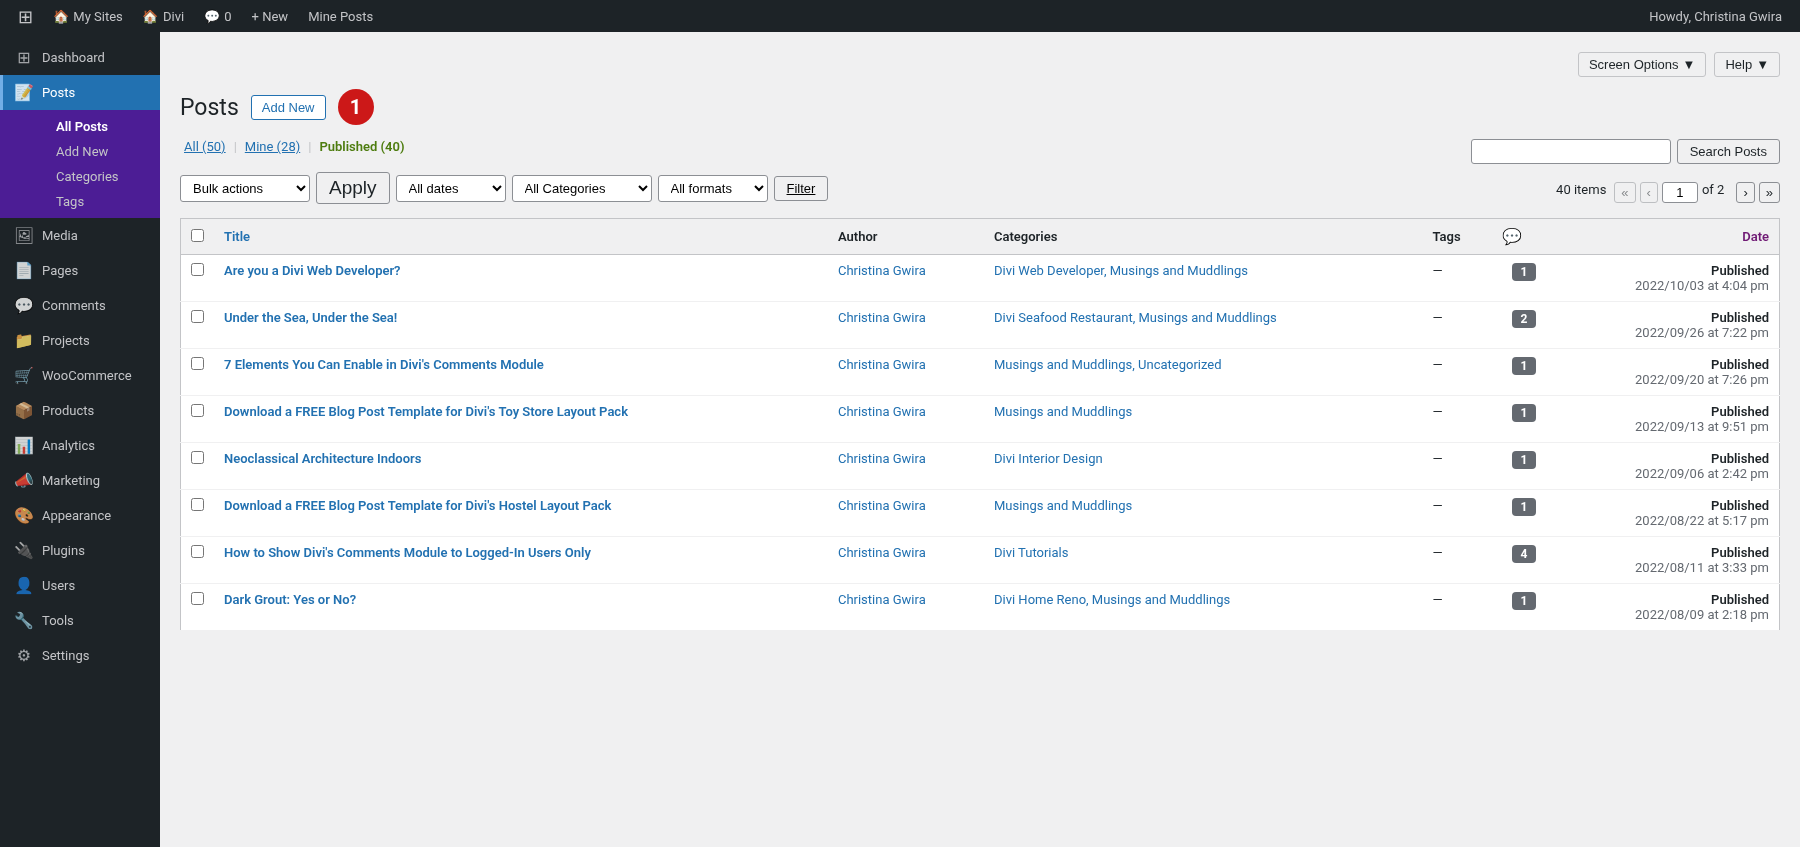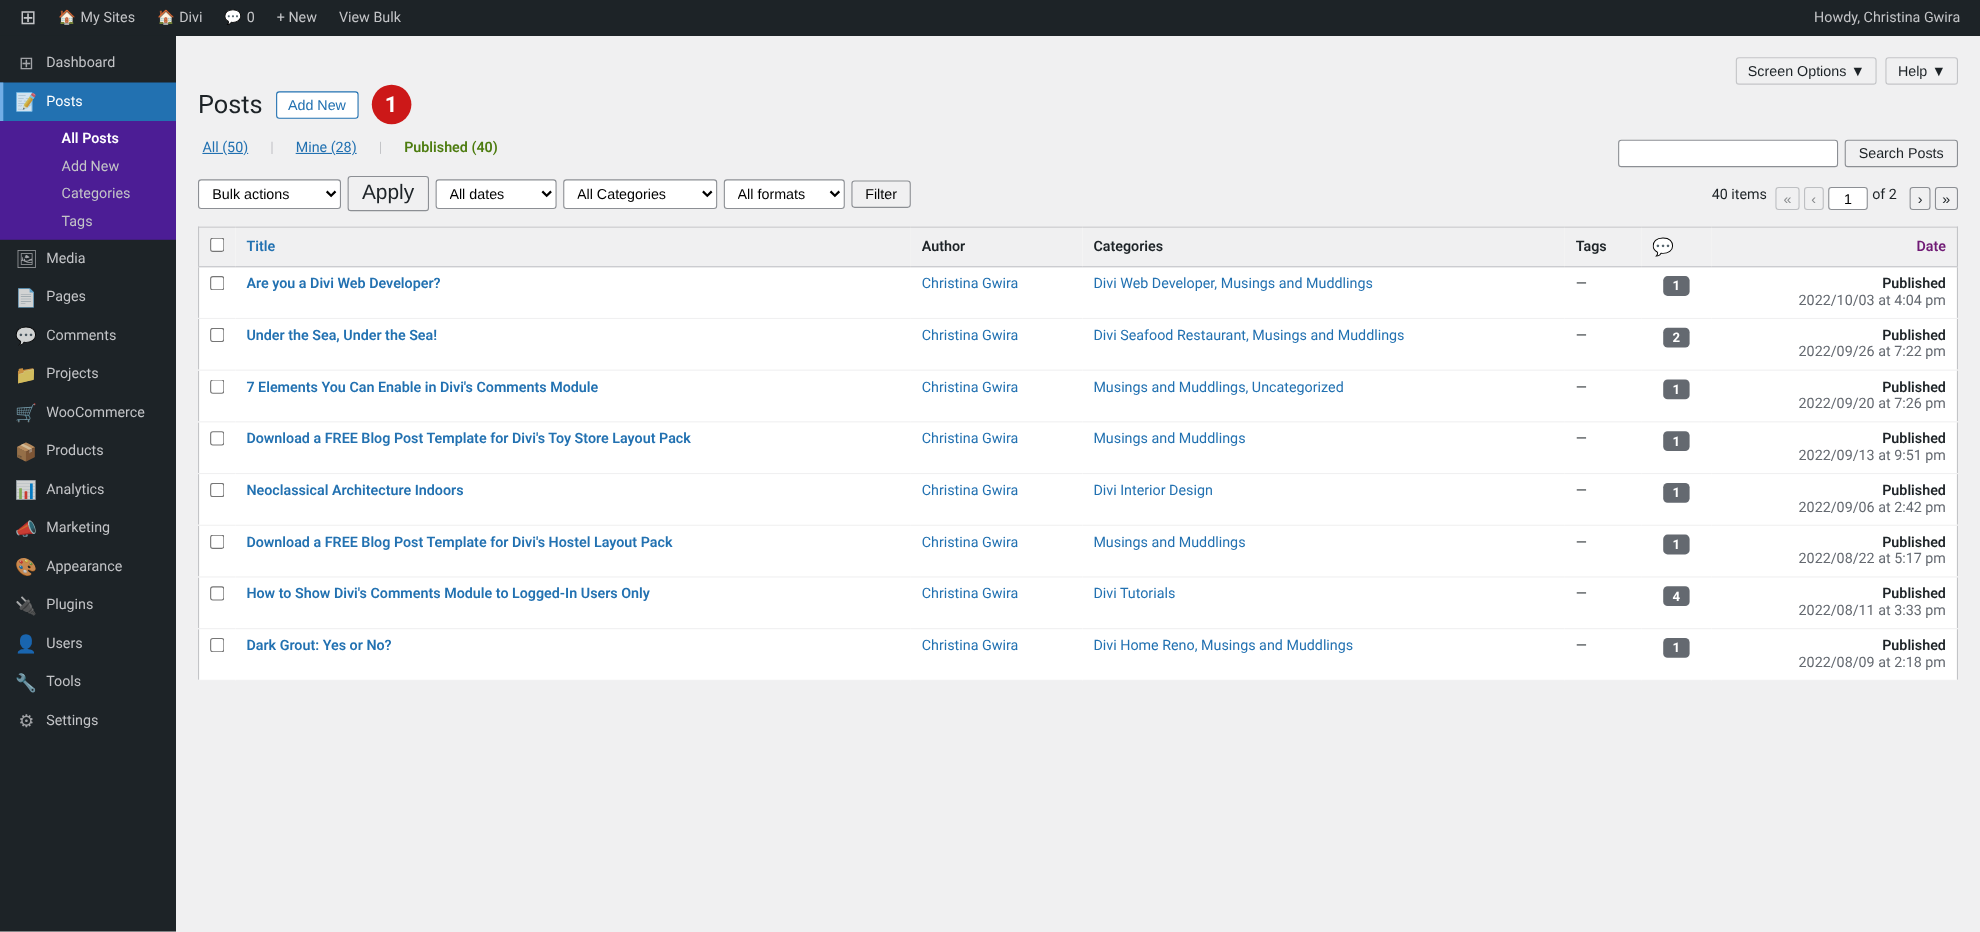--- a/index.html
+++ b/index.html
@@ -62,21 +62,21 @@
     #main {
       flex: 1;
       padding: 20px 20px 20px 20px;
       background: #f0f0f1;
       overflow-x: auto;
     }
 
     
     .main-topbar {
       display: flex; align-items: center; justify-content: flex-end;
-      gap: 8px;
+      margin-bottom: 12px; gap: 8px;
     }
     .screen-options-btn, .help-btn {
       background: #f0f0f1; border: 1px solid #c3c4c7;
       border-radius: 3px; padding: 4px 10px; cursor: pointer;
       font-size: 13px; color: #1d2327;
       display: flex; align-items: center; gap: 4px;
     }
 
     
     .page-header {
@@ -88,21 +88,21 @@
       color: #2271b1; border-radius: 3px;
       padding: 4px 10px; cursor: pointer; font-size: 13px;
     }
     .badge-red {
       background: #cc1818; color: #fff; border-radius: 50%;
       width: 36px; height: 36px; display: flex; align-items: center;
       justify-content: center; font-size: 20px; font-weight: 700;
     }
 
     
-    .filter-tabs { display: flex; align-items: center; gap: 12px; margin-bottom: 10px; flex-wrap: wrap; }
+    .filter-tabs { display: flex; align-items: center; gap: 0; margin-bottom: 10px; flex-wrap: wrap; }
     .filter-tab { color: #2271b1; cursor: pointer; font-size: 13px; text-decoration: underline; padding: 2px 4px; }
     .filter-tab.active { color: #4d7c0f; text-decoration: none; font-weight: 600; }
     .filter-sep { color: #c3c4c7; padding: 0 4px; }
     .search-right { display: flex; align-items: center; gap: 6px; }
     .search-input {
       border: 1px solid #8c8f94; border-radius: 3px;
       padding: 4px 8px; font-size: 13px; width: 200px;
     }
     .search-btn {
       background: #f0f0f1; border: 1px solid #8c8f94;
@@ -127,20 +127,21 @@
     }
     .filter-select {
       border: 1px solid #8c8f94; border-radius: 3px;
       padding: 4px 8px; font-size: 13px; background: #fff;
       min-width: 110px; cursor: pointer;
     }
     .filter-btn {
       background: #f0f0f1; border: 1px solid #8c8f94;
       border-radius: 3px; padding: 4px 12px; cursor: pointer;
       font-size: 13px;
+      text-decoration: underline;
     }
 
     
     .pagination-right {
       display: flex; gap: 4px;
       font-size: 13px; color: #1d2327;
     }
     .pagination-right span { margin-right: 4px; }
     .page-nav-btn {
       border: 1px solid #8c8f94; background: #f0f0f1;
@@ -196,21 +197,21 @@
 
 <div id="wpadminbar">
   <span class="adminbar-item adminbar-wp-logo">⊞</span>
   <span class="adminbar-item">🏠 <span>My Sites</span></span>
   <span class="adminbar-item">🏠 <span>Divi</span></span>
   <span class="adminbar-item">💬 <span>0</span></span>
   <span class="adminbar-item">
       <span>+ New</span>
     </span>
   <span class="adminbar-item">
-      <span>View Bulk</span>
+      <span>Mine Posts</span>
     </span>
   <span class="adminbar-right">Howdy, Christina Gwira</span>
 </div>
 
 <div id="wrapper">
 
   <div id="sidebar">
     <div class="sidebar-item">
       <span class="sidebar-icon">⊞</span>
       <span>Dashboard</span>

